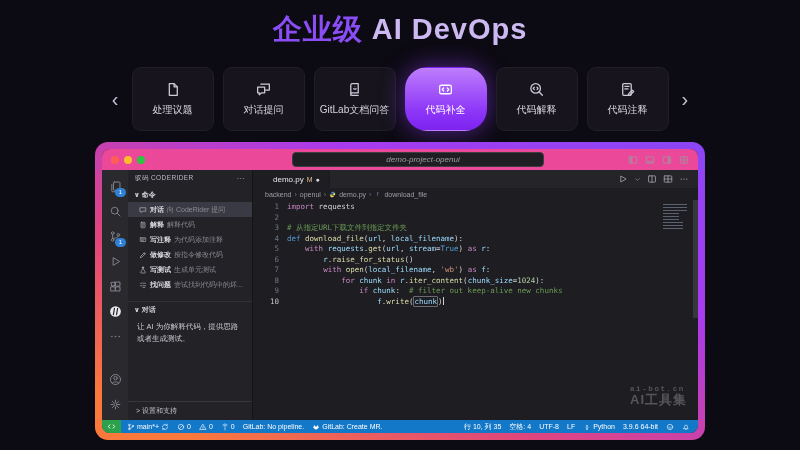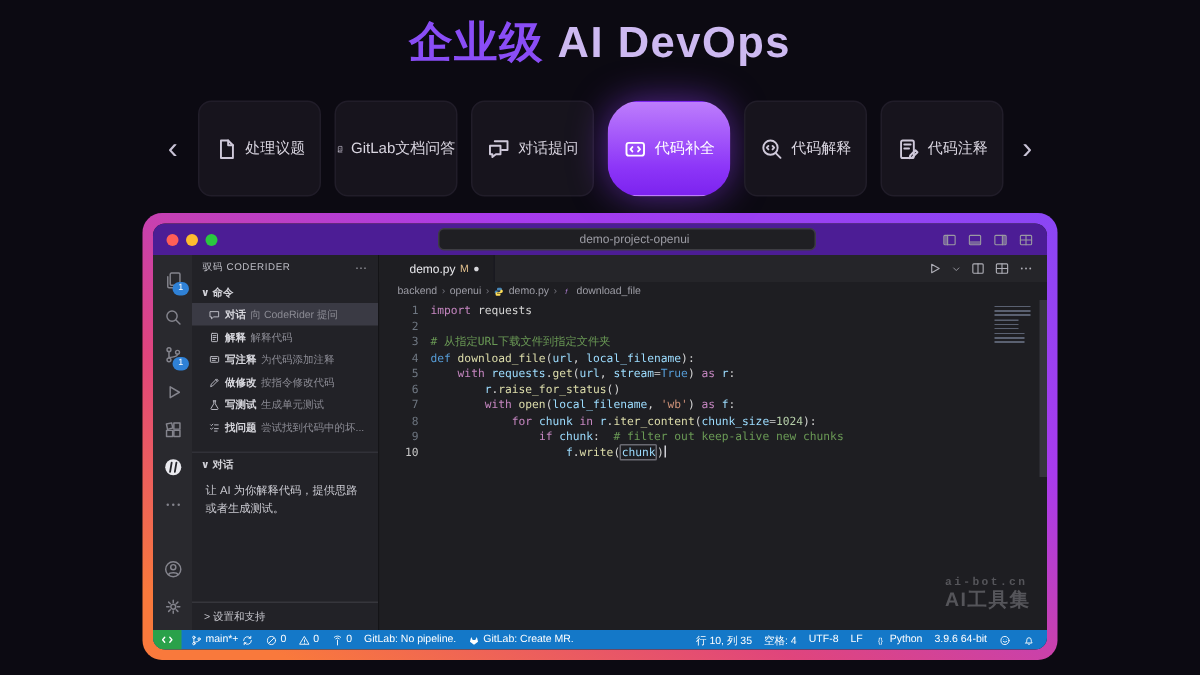--- a/index.html
+++ b/index.html
@@ -10,36 +10,36 @@
 
   
   .page-title{padding-top:11px;text-align:center;font-size:29px;line-height:37px;font-weight:700;letter-spacing:1px;}
   .pt-hl{color:#8a4df6;}
   .pt-rest{color:#cdb9f1;}
 
   
   .carousel{margin-top:19px;display:flex;align-items:center;justify-content:center;gap:9px;}
   .nav-arrow{background:none;border:none;color:#c9c3d6;font-size:20px;line-height:1;padding:0 4px;cursor:pointer;font-family:inherit;}
   .card{width:80px;height:62px;border-radius:9px;background:#17141d;border:1px solid #211d29;
-        display:flex;flex-direction:row;align-items:center;justify-content:center;gap:5px;
+        display:flex;flex-direction:column;align-items:center;justify-content:center;gap:5px;
         color:#d9d5e0;font-size:10px;cursor:pointer;}
   .card .card-ic{width:17px;height:17px;color:#cfc9da;}
   .card-label{white-space:nowrap;}
   .card.active{background:linear-gradient(180deg,#bd7dfc 0%,#8d36f8 70%,#7c23ef 100%);
                color:#fff;border-color:transparent;box-shadow:0 0 24px rgba(143,61,248,.55);border-radius:22px;}
   .card.active .card-ic{color:#fff;}
 
   
   .win-frame{width:610px;height:298px;margin:11px auto 0;border-radius:13px;padding:7px;box-sizing:border-box;
              background:linear-gradient(205deg,#8a46f5 0%,#a93bee 30%,#e0457c 65%,#f9793c 92%);}
   .win{position:relative;height:100%;border-radius:8px;background:#1e1e22;overflow:hidden;
        display:flex;flex-direction:column;}
 
   
-  .titlebar{height:21px;background:#4c1d95;display:flex;align-items:center;padding:0 9px;flex:0 0 auto;position:relative;}
+  .titlebar{height:21px;background:#ec4899;display:flex;align-items:center;padding:0 9px;flex:0 0 auto;position:relative;font-style:italic;}
   .lights{display:flex;gap:5px;}
   .light{width:8px;height:8px;border-radius:50%;}
   .l-close{background:#ff5f57;} .l-min{background:#febc2e;} .l-max{background:#2ac840;}
   .tb-center{position:absolute;left:50%;top:0;height:100%;transform:translateX(-50%);display:flex;align-items:center;gap:8px;}
   .tb-nav{width:10px;height:10px;color:#9a9aa2;}
   .searchbox{width:250px;height:13px;background:#1f1f23;border:1px solid #3d3d42;border-radius:4px;
              display:flex;align-items:center;justify-content:center;gap:3px;color:#9c9ca4;font-size:8px;}
   .searchbox .ic{width:7px;height:7px;}
   .tb-right{margin-left:auto;display:flex;gap:7px;color:#9a9aa2;}
   .tb-right .ic{width:10px;height:10px;}
@@ -127,35 +127,35 @@
             <svg viewBox="0 0 16 16" fill="none" stroke="currentColor" stroke-width="1.2" stroke-linecap="round" stroke-linejoin="round">
               <path d="M5 2.5h4.5l3 3v8H5z"></path>
               <path d="M9.5 2.5v3h3"></path>
             </svg>
           </span>
           <span class="card-label">处理议题</span>
         </div>
         <div class="card">
           <span class="ic card-ic">
             <svg viewBox="0 0 16 16" fill="none" stroke="currentColor" stroke-width="1.2" stroke-linecap="round" stroke-linejoin="round">
+              <path d="M5.5 3h8v5.5H10"></path>
+              <path d="M2.5 5.8h6.6v5.3H6.2L4 12.9v-1.8H2.5z"></path>
+            </svg>
+          </span>
+          <span class="card-label">对话提问</span>
+        </div>
+        <div class="card">
+          <span class="ic card-ic">
+            <svg viewBox="0 0 16 16" fill="none" stroke="currentColor" stroke-width="1.2" stroke-linecap="round" stroke-linejoin="round">
               <path d="M4.5 13.5V3.9c0-.8.6-1.4 1.4-1.4h5.6v8.7H5.9c-.8 0-1.4.5-1.4 1.15s.6 1.15 1.4 1.15h5.6"></path>
               <circle cx="8.4" cy="5.4" r=".4" fill="currentColor" stroke="none"></circle>
               <path d="M7.3 7.2c.7.6 1.5.6 2.2 0"></path>
             </svg>
           </span>
           <span class="card-label">GitLab文档问答</span>
-        </div>
-        <div class="card">
-          <span class="ic card-ic">
-            <svg viewBox="0 0 16 16" fill="none" stroke="currentColor" stroke-width="1.2" stroke-linecap="round" stroke-linejoin="round">
-              <path d="M5.5 3h8v5.5H10"></path>
-              <path d="M2.5 5.8h6.6v5.3H6.2L4 12.9v-1.8H2.5z"></path>
-            </svg>
-          </span>
-          <span class="card-label">对话提问</span>
         </div>
         <div class="card active">
           <span class="ic card-ic">
             <svg viewBox="0 0 16 16" fill="none" stroke="currentColor" stroke-width="1.2" stroke-linecap="round" stroke-linejoin="round">
               <rect x="2.5" y="4" width="11" height="8" rx="1.5"></rect>
               <path d="M6.2 6.6 5 8l1.2 1.4 M9.8 6.6 11 8l-1.2 1.4"></path>
             </svg>
           </span>
           <span class="card-label">代码补全</span>
         </div>

